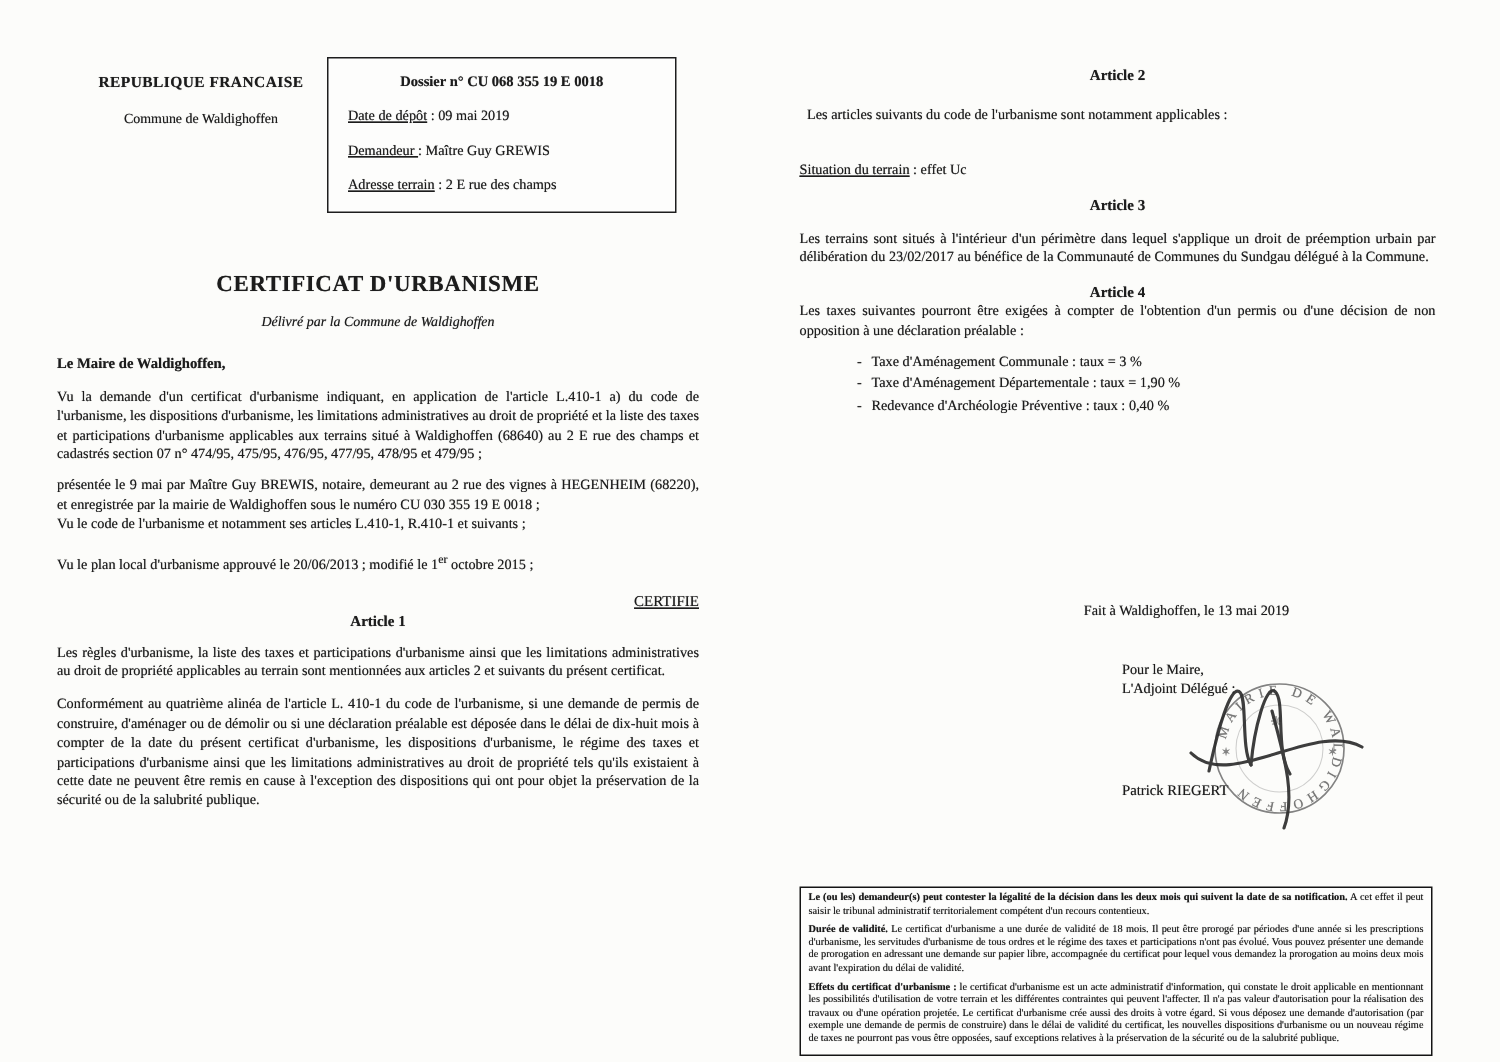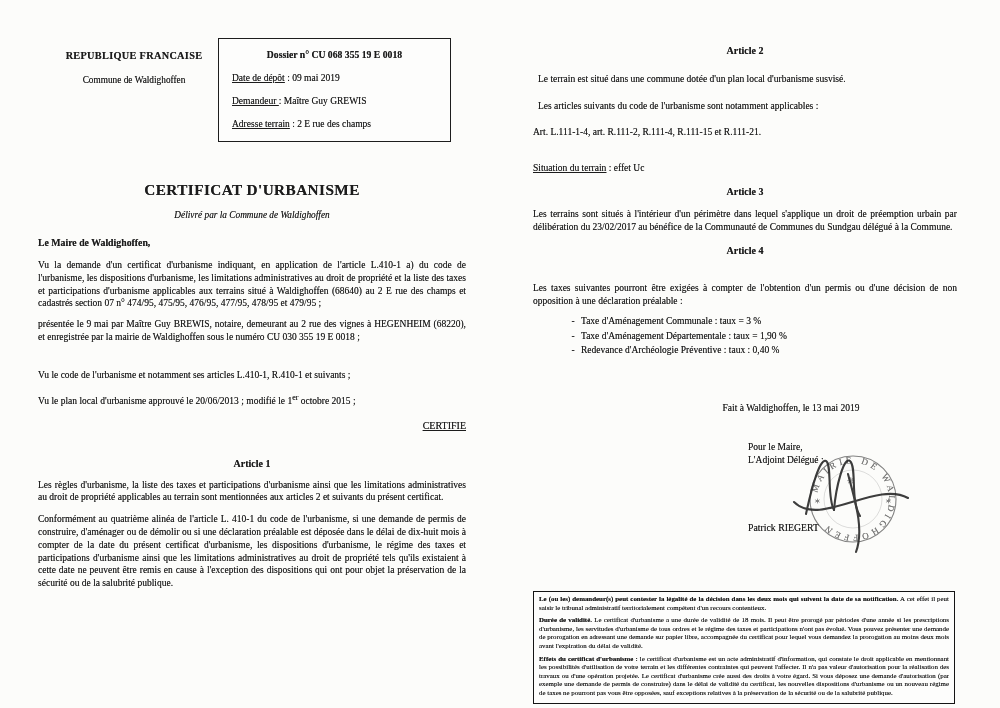--- a/index.html
+++ b/index.html
@@ -26,21 +26,21 @@
   .commune{position:absolute;left:0;top:75px;width:192px;text-align:center;font-size:9.3px;}
   .dossier-box{position:absolute;left:180px;top:38px;width:233px;height:104px;
     border:1.3px solid #1d1d1d;box-sizing:border-box;padding:8px 13px;background:#fdfdfc;}
   .dossier-num{text-align:center;font-weight:bold;font-size:9.7px;margin:2px 0 0 0;}
   .dossier-line{font-size:9.5px;margin-top:13px;}
 
   .doc-title{margin:33px 0 0 0;text-align:center;font-weight:bold;font-size:15.3px;
     letter-spacing:.4px;line-height:17px;}
   .doc-subtitle{margin:11px 0 0 0;text-align:center;font-style:italic;font-size:9.3px;line-height:12px;}
   .salutation{margin:15px 0 0 0;font-weight:bold;font-size:9.8px;line-height:13px;}.mt8{margin-top:8px;}.mt9{margin-top:9px;}.mt10{margin-top:10px;}
-  .mt11{margin-top:25px;}.mt13{margin-top:13px;}.mt14{margin-top:14px;}
+  .mt11{margin-top:0;}.mt13{margin-top:13px;}.mt14{margin-top:14px;}
   .mt16{margin-top:16px;}.mt24{margin-top:24px;}.mt44{margin-top:44px;}
 
   .certifie{margin-top:11px;text-align:right;font-weight:normal;font-size:10px;line-height:13px;}
   .certifie span{text-decoration:underline;}
 
   .indent4{padding-left:5px;}
 
   .tax-list{margin:7px 0 0 0;padding:0;list-style:none;}
   .tax-item{display:flex;font-size:9.5px;line-height:14.5px;}
   .tax-dash{width:16px;text-align:center;margin-left:32px;flex:none;}
@@ -88,23 +88,21 @@
 
     <div class="certifie"><span>CERTIFIE</span></div>
     <div class="h-article mt11">Article 1</div>
     <p class="p mt9">Les règles d'urbanisme, la liste des taxes et participations d'urbanisme ainsi que les limitations administratives au droit de propriété applicables au terrain sont mentionnées aux articles 2 et suivants du présent certificat.</p>
     <p class="p mt9">Conformément au quatrième alinéa de l'article L. 410-1 du code de l'urbanisme, si une demande de permis de construire, d'aménager ou de démolir ou si une déclaration préalable est déposée dans le délai de dix-huit mois à compter de la date du présent certificat d'urbanisme, les dispositions d'urbanisme, le régime des taxes et participations d'urbanisme ainsi que les limitations administratives au droit de propriété tels qu'ils existaient à cette date ne peuvent être remis en cause à l'exception des dispositions qui ont pour objet la préservation de la sécurité ou de la salubrité publique.</p>
   </div>
 
   <div class="col-right">
 
     <div class="h-article mt44">Article 2</div>
-    <p class="line mt16 indent4">Le terrain est situé dans une commune dotée d'un plan local d'urbanisme susvisé.</p>
     <p class="line mt14 indent4">Les articles suivants du code de l'urbanisme sont notamment applicables :</p>
-    <p class="line mt13">Art. L.111-1-4, art. R.111-2, R.111-4, R.111-15 et R.111-21.</p>
 
     <p class="line mt24"><span class="u">Situation du terrain</span><span> : effet Uc</span></p>
 
     <div class="h-article mt10">Article 3</div>
     <p class="p mt10">Les terrains sont situés à l'intérieur d'un périmètre dans lequel s'applique un droit de préemption urbain par délibération du 23/02/2017 au bénéfice de la Communauté de Communes du Sundgau délégué à la Commune.</p>
 
     <div class="h-article mt10">Article 4</div>
     <p class="p mt11">Les taxes suivantes pourront être exigées à compter de l'obtention d'un permis ou d'une décision de non opposition à une déclaration préalable :</p>
 
     <ul class="tax-list">

